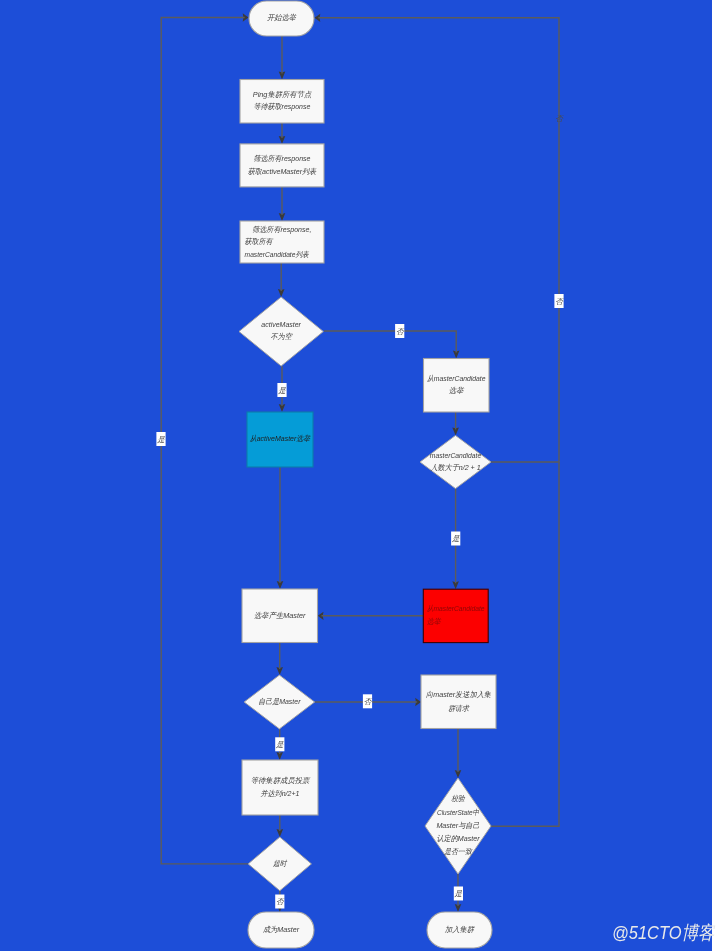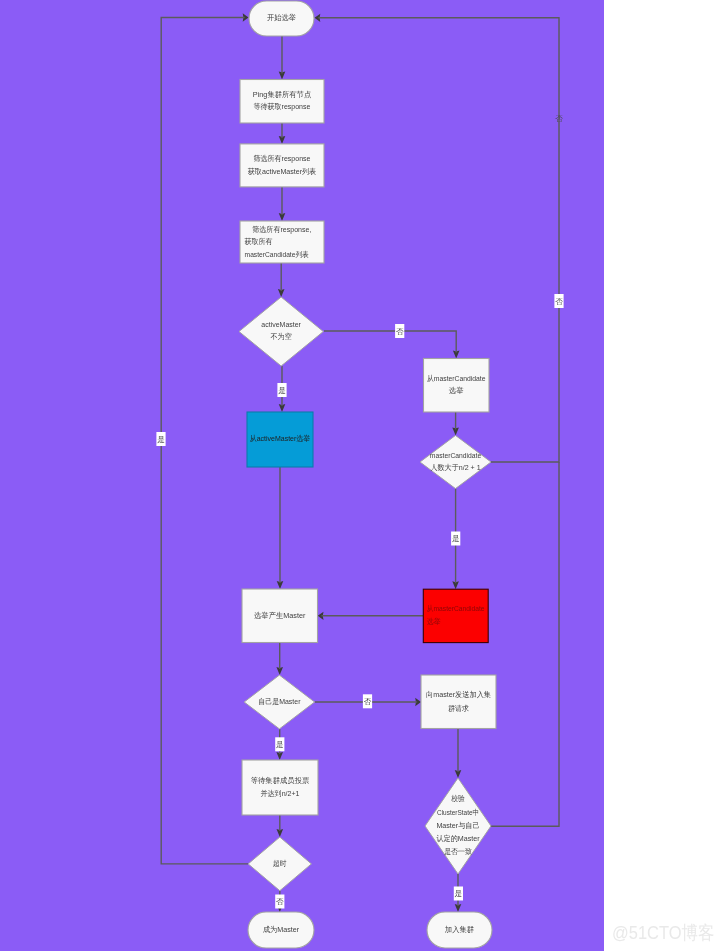--- a/index.html
+++ b/index.html
@@ -1,19 +1,19 @@
 <!DOCTYPE html>
 <html><head>
 <meta charset="utf-8">
 <title>Master Election Flowchart</title>
 <style>
   html, body { margin:0; padding:0; background:#ffffff; }
   body { width:720px; height:951px; overflow:hidden;
          font-family:"Liberation Sans", sans-serif; }
-  #stage { position:relative; width:604px; height:951px; background:#8b5cf6; }
+  #stage { position:relative; width:712px; height:951px; background:#1d4ed8;font-style:italic; }
   
   svg#flowchart { display:block; filter:opacity(99.9%); }
 
   
   .conn      { fill:none; stroke:#5b5b5b; stroke-width:1.4; stroke-linejoin:miter; }
   .arrowhead { fill:#3a3a3a; }
 
   
   .shape-rect    { stroke-width:1.1; }
   .shape-diamond { stroke-width:1.0; }

